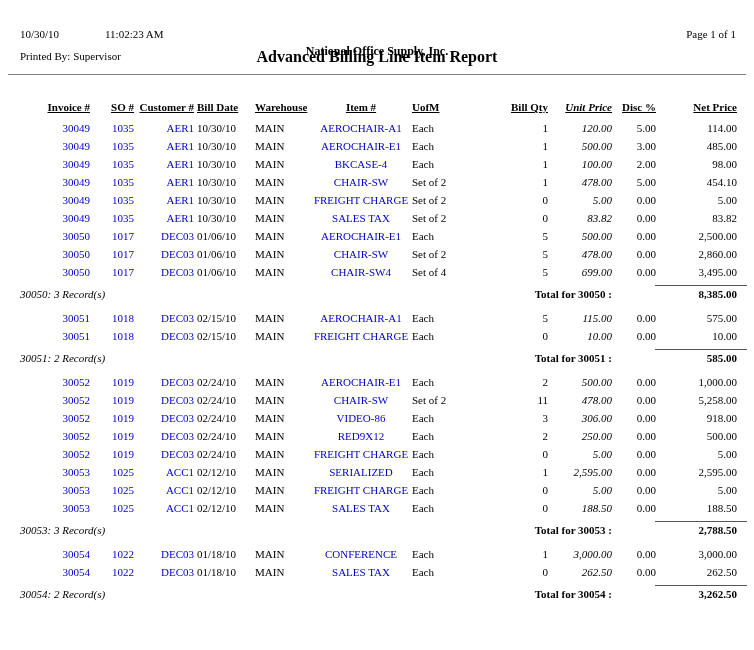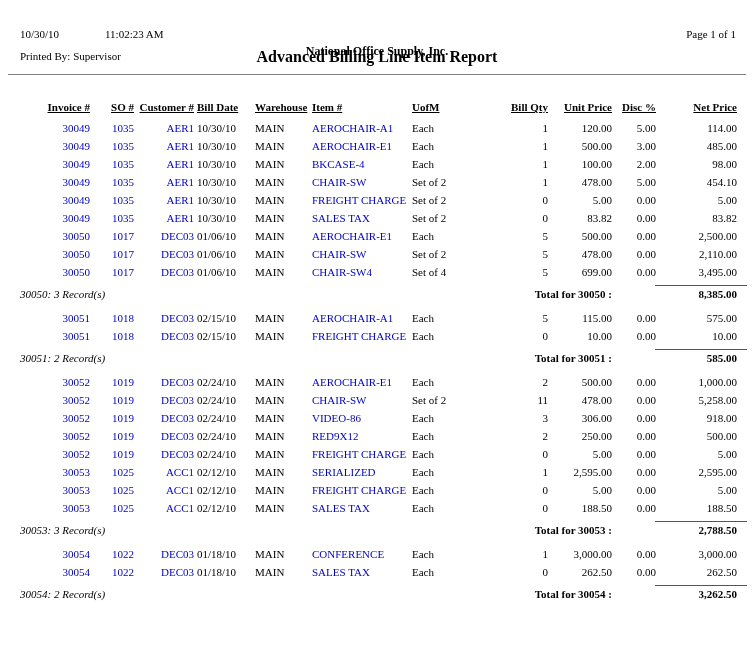--- a/index.html
+++ b/index.html
@@ -29,24 +29,24 @@
   .row { position: relative; height: 18px; line-height: 18px; }
   .cell { position: absolute; top: 0; white-space: nowrap; overflow: visible; }
   .blue { color: #0000cc; }
 
   
   .col0  { left: 10px;  width: 80px;  text-align: right; }  
   .col1  { left: 92px;  width: 42px;  text-align: right; }  
   .col2  { left: 136px; width: 58px;  text-align: right;  }  
   .col3  { left: 197px; width: 55px;  text-align: left;  }  
   .col4  { left: 255px; width: 55px;  text-align: left;  }  
-  .col5  { left: 312px; width: 98px;  text-align: left;  }  
+  .col5  { left: 312px; width: 98px;  text-align: center;  }  
   .col6  { left: 412px; width: 62px;  text-align: left;  }  
   .col7  { left: 476px; width: 72px;  text-align: right; }  
-  .col8  { left: 550px; width: 62px;  text-align: right; }  
+  .col8  { left: 550px; width: 62px;  text-align: right; font-style: italic; }  
   .col9  { left: 614px; width: 42px;  text-align: right; }  
   .col10 { left: 658px; width: 79px;  text-align: right; }  
 
   
   .total-row { position: relative; height: 28px; }
   .group-footer { position: absolute; left: 20px; top: 7px; font-style: italic; }
   .total-rule   { position: absolute; left: 655px; width: 92px; top: 4px; border-top: 1px solid #555555; }
   .total-label  { position: absolute; left: 440px; width: 172px; top: 7px; text-align: right; font-weight: bold; }
   .total-value  { position: absolute; left: 650px; width: 87px;  top: 7px; text-align: right; font-weight: bold; }
 </style>
@@ -176,21 +176,21 @@
         <div class="cell col0 blue">30050</div>
         <div class="cell col1 blue">1017</div>
         <div class="cell col2 blue">DEC03</div>
         <div class="cell col3">01/06/10</div>
         <div class="cell col4">MAIN</div>
         <div class="cell col5 blue">CHAIR-SW</div>
         <div class="cell col6">Set of 2</div>
         <div class="cell col7">5</div>
         <div class="cell col8">478.00</div>
         <div class="cell col9">0.00</div>
-        <div class="cell col10">2,110.00</div>
+        <div class="cell col10">2,860.00</div>
       </div>
       <div class="row">
         <div class="cell col0 blue">30050</div>
         <div class="cell col1 blue">1017</div>
         <div class="cell col2 blue">DEC03</div>
         <div class="cell col3">01/06/10</div>
         <div class="cell col4">MAIN</div>
         <div class="cell col5 blue">CHAIR-SW4</div>
         <div class="cell col6">Set of 4</div>
         <div class="cell col7">5</div>

